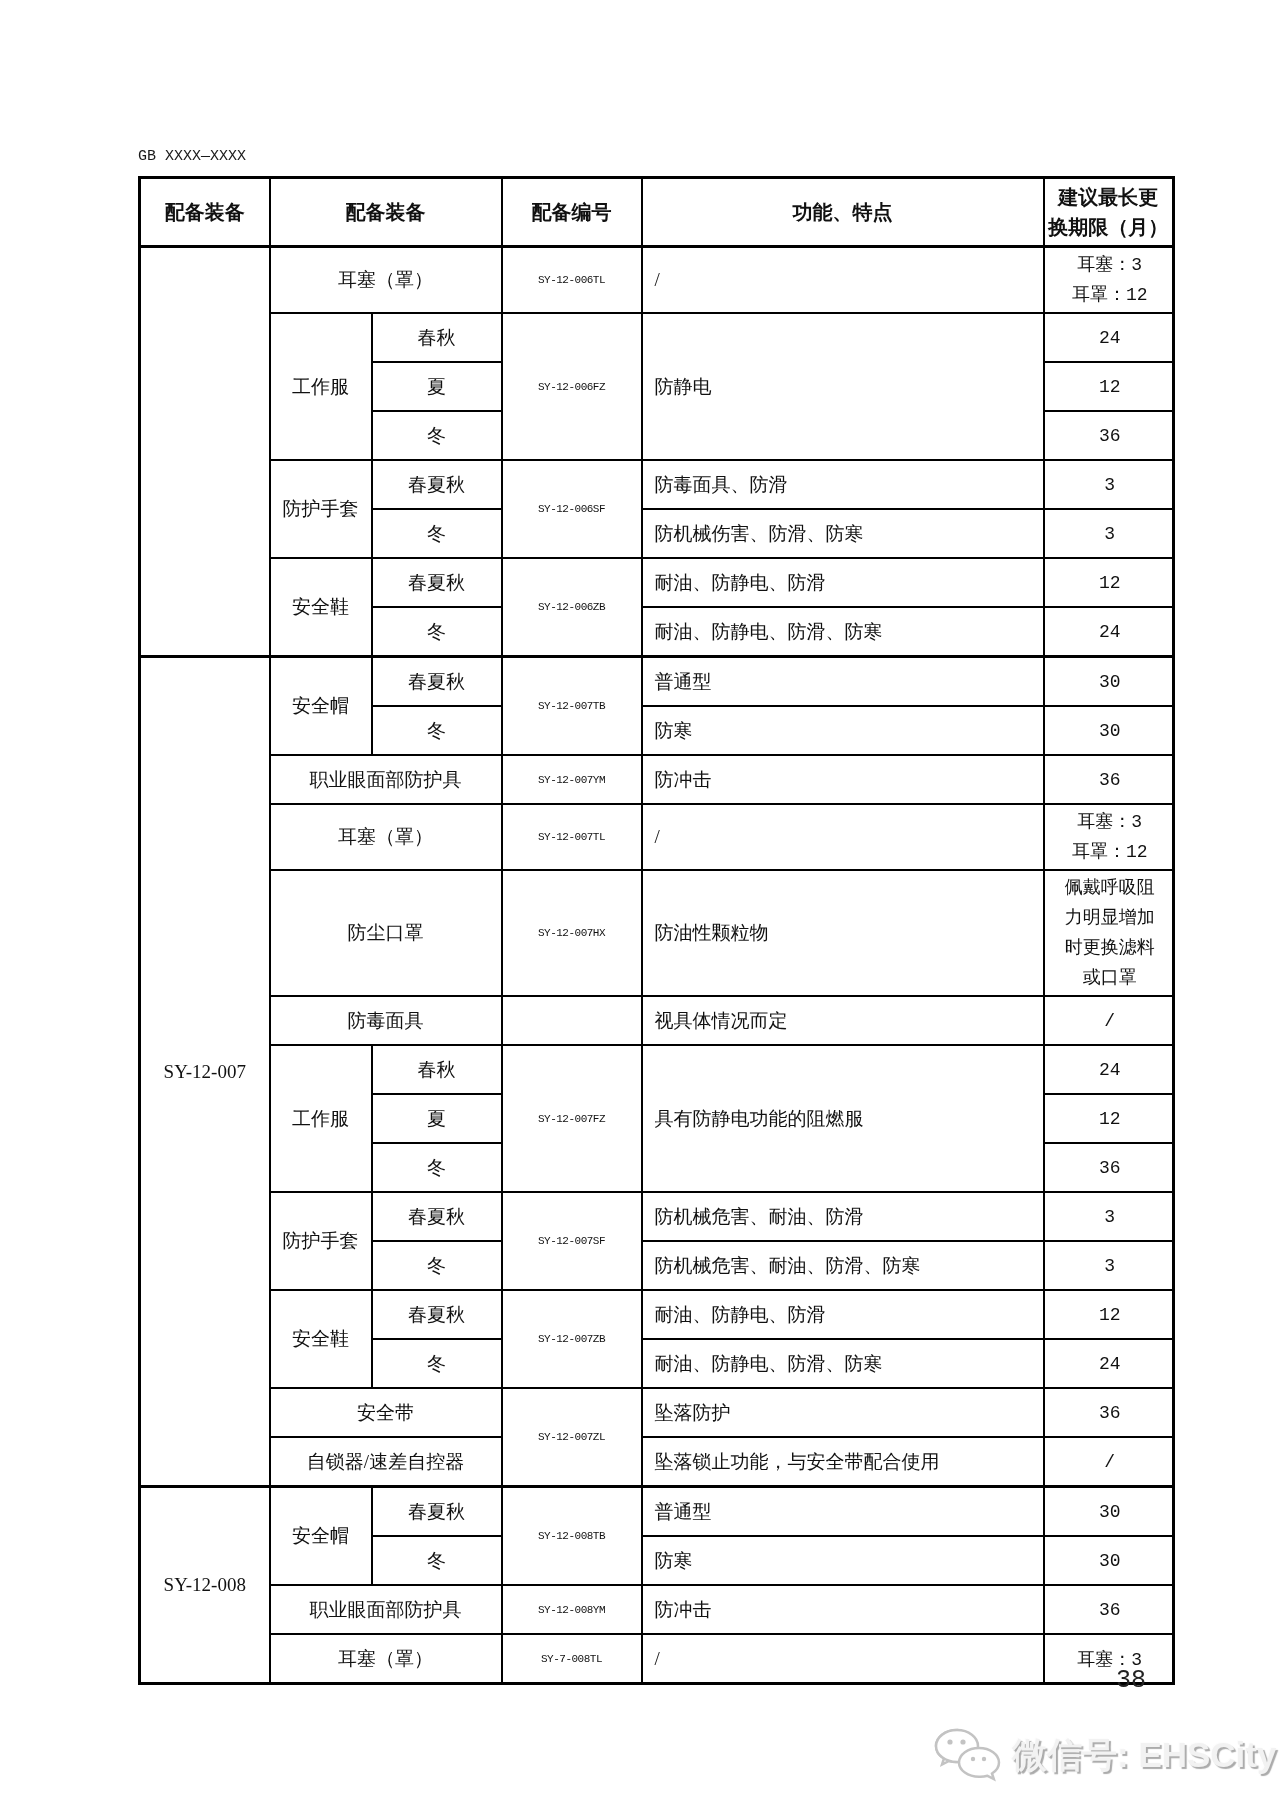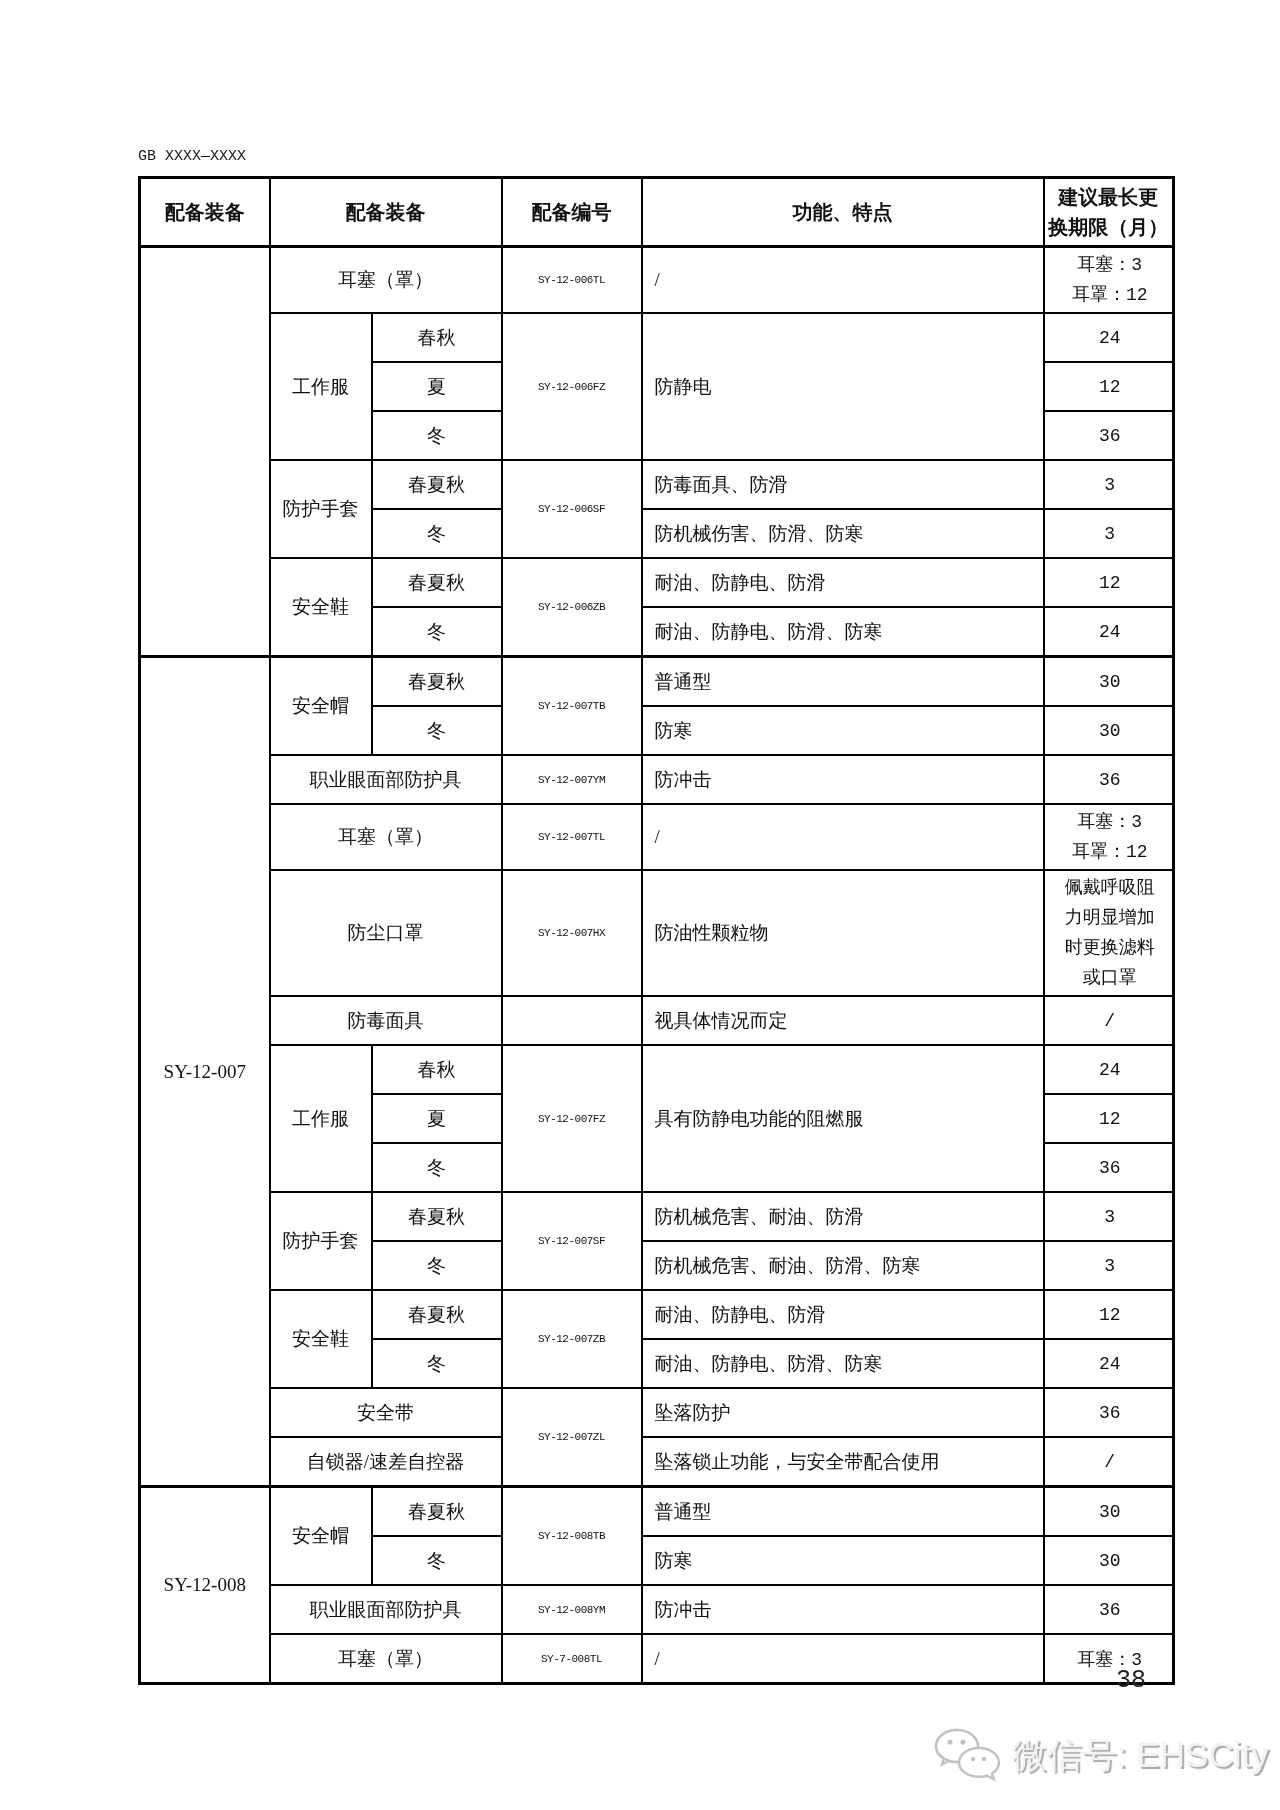--- a/index.html
+++ b/index.html
@@ -70,20 +70,21 @@
     position:absolute;left:932px;top:1726px;
     display:flex;align-items:center;gap:8px;
     user-select:none;
   }
   .watermark .wm-text{
     font-family:"Liberation Sans","DejaVu Sans",sans-serif;
     font-size:35px;
     color:#f2f2f2;
     text-shadow:2px 2px 1px #ababab, -1px -1px 0 #fdfdfd;
     white-space:nowrap;
+    font-weight:bold;
   }
   .wm-icon{display:block;}
 </style>
 </head>
 <body>
 
 <div class="page">
 
   <div class="doc-code">GB XXXX—XXXX</div>
 

